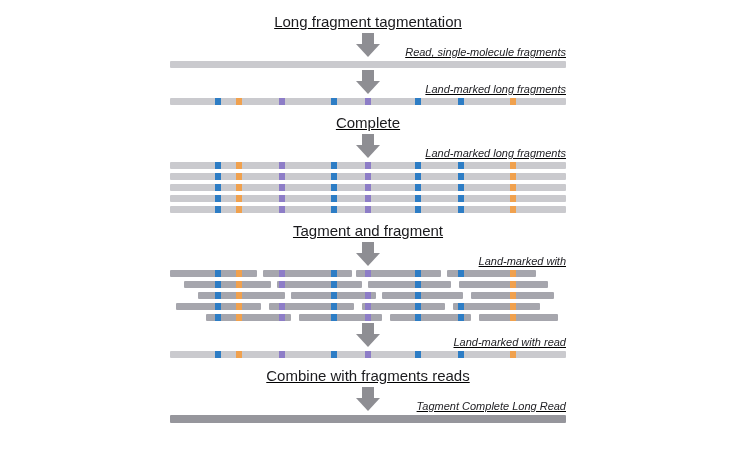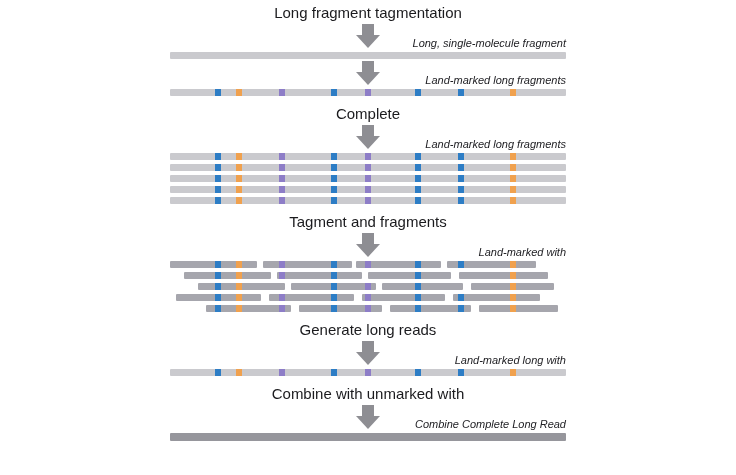--- a/index.html
+++ b/index.html
@@ -1,17 +1,17 @@
 <!DOCTYPE html>
 <html style="--bar-light: #cacace; --bar-read: #a6a6ad; --bar-final: #96969c; --arrow: #8e8e93; --blue: #2d7dc5; --orange: #f0a14e; --purple: #8d7dc7;"><head>
 <meta charset="utf-8">
 <style>
   html,body { margin:0; padding:0; background:#ffffff; font-family:"Liberation Sans", sans-serif; }
   .canvas { position:relative; width:736px; height:475px; background:#ffffff; overflow:hidden; }
-  .col { position:absolute; left:170px; top:0; width:396px; }
+  .col { position:absolute; left:170px; top:9px; width:396px;text-decoration:underline; }
 
   .step-title {
     margin-top:8px;
     text-align:center;
     font-size:15px;
     line-height:19px;
     color:#1b1b1e;
   }
   .step-title.first { margin-top:3px; }
 
@@ -48,21 +48,21 @@
 <body>
 
 <div class="canvas">
   <div class="col">
 
     <div class="step-title first">Long fragment tagmentation</div>
     <div class="arrow">
         <div class="shaft"></div>
         <div class="head"></div>
       </div>
-    <div class="sublabel">Long, single-molecule fragment</div>
+    <div class="sublabel">Read, single-molecule fragments</div>
     <div class="bar light"></div>
 
     <div class="arrow">
         <div class="shaft"></div>
         <div class="head"></div>
       </div>
     <div class="sublabel">Land-marked long fragments</div>
     <div class="bar light">
         <div class="mark" style="left: 12.2%; background: rgb(45, 125, 197);"></div>
         <div class="mark" style="left: 17.4%; background: rgb(240, 161, 78);"></div>
@@ -126,21 +126,21 @@
           <div class="mark" style="left: 17.4%; background: rgb(240, 161, 78);"></div>
           <div class="mark" style="left: 28.4%; background: rgb(141, 125, 199);"></div>
           <div class="mark" style="left: 41.5%; background: rgb(45, 125, 197);"></div>
           <div class="mark" style="left: 50.1%; background: rgb(141, 125, 199);"></div>
           <div class="mark" style="left: 62.5%; background: rgb(45, 125, 197);"></div>
           <div class="mark" style="left: 73.4%; background: rgb(45, 125, 197);"></div>
           <div class="mark" style="left: 86.6%; background: rgb(240, 161, 78);"></div>
         </div>
       </div>
 
-    <div class="step-title">Tagment and fragments</div>
+    <div class="step-title">Tagment and fragment</div>
     <div class="arrow">
         <div class="shaft"></div>
         <div class="head"></div>
       </div>
     <div class="sublabel">Land-marked with</div>
     <div class="reads-stack">
         <div class="reads-row">
           <div class="read-seg" style="left: 0%; width: 22%;"></div>
           <div class="read-seg" style="left: 23.5%; width: 22.5%;"></div>
           <div class="read-seg" style="left: 47%; width: 21.5%;"></div>
@@ -201,39 +201,38 @@
           <div class="mark" style="left: 17.4%; background: rgb(240, 161, 78);"></div>
           <div class="mark" style="left: 28.4%; background: rgb(141, 125, 199);"></div>
           <div class="mark" style="left: 41.5%; background: rgb(45, 125, 197);"></div>
           <div class="mark" style="left: 50.1%; background: rgb(141, 125, 199);"></div>
           <div class="mark" style="left: 62.5%; background: rgb(45, 125, 197);"></div>
           <div class="mark" style="left: 73.4%; background: rgb(45, 125, 197);"></div>
           <div class="mark" style="left: 86.6%; background: rgb(240, 161, 78);"></div>
         </div>
       </div>
 
-    <div class="step-title">Generate long reads</div>
-    <div class="arrow">
-        <div class="shaft"></div>
-        <div class="head"></div>
-      </div>
-    <div class="sublabel">Land-marked long with</div>
+    <div class="arrow">
+        <div class="shaft"></div>
+        <div class="head"></div>
+      </div>
+    <div class="sublabel">Land-marked with read</div>
     <div class="bar light">
         <div class="mark" style="left: 12.2%; background: rgb(45, 125, 197);"></div>
         <div class="mark" style="left: 17.4%; background: rgb(240, 161, 78);"></div>
         <div class="mark" style="left: 28.4%; background: rgb(141, 125, 199);"></div>
         <div class="mark" style="left: 41.5%; background: rgb(45, 125, 197);"></div>
         <div class="mark" style="left: 50.1%; background: rgb(141, 125, 199);"></div>
         <div class="mark" style="left: 62.5%; background: rgb(45, 125, 197);"></div>
         <div class="mark" style="left: 73.4%; background: rgb(45, 125, 197);"></div>
         <div class="mark" style="left: 86.6%; background: rgb(240, 161, 78);"></div>
       </div>
 
-    <div class="step-title">Combine with unmarked with</div>
-    <div class="arrow">
-        <div class="shaft"></div>
-        <div class="head"></div>
-      </div>
-    <div class="sublabel">Combine Complete Long Read</div>
+    <div class="step-title">Combine with fragments reads</div>
+    <div class="arrow">
+        <div class="shaft"></div>
+        <div class="head"></div>
+      </div>
+    <div class="sublabel">Tagment Complete Long Read</div>
     <div class="bar final"></div>
 
   </div>
 </div>
 
 </body></html>

